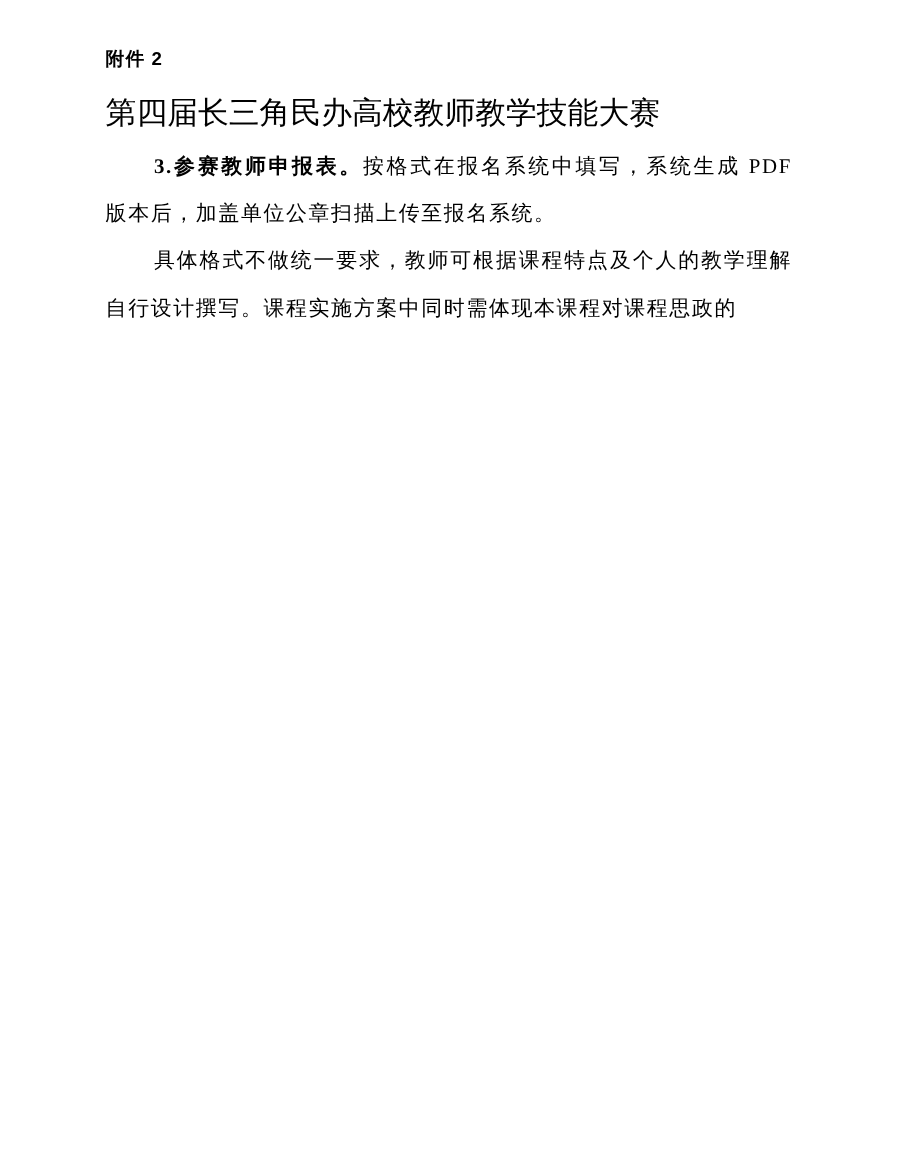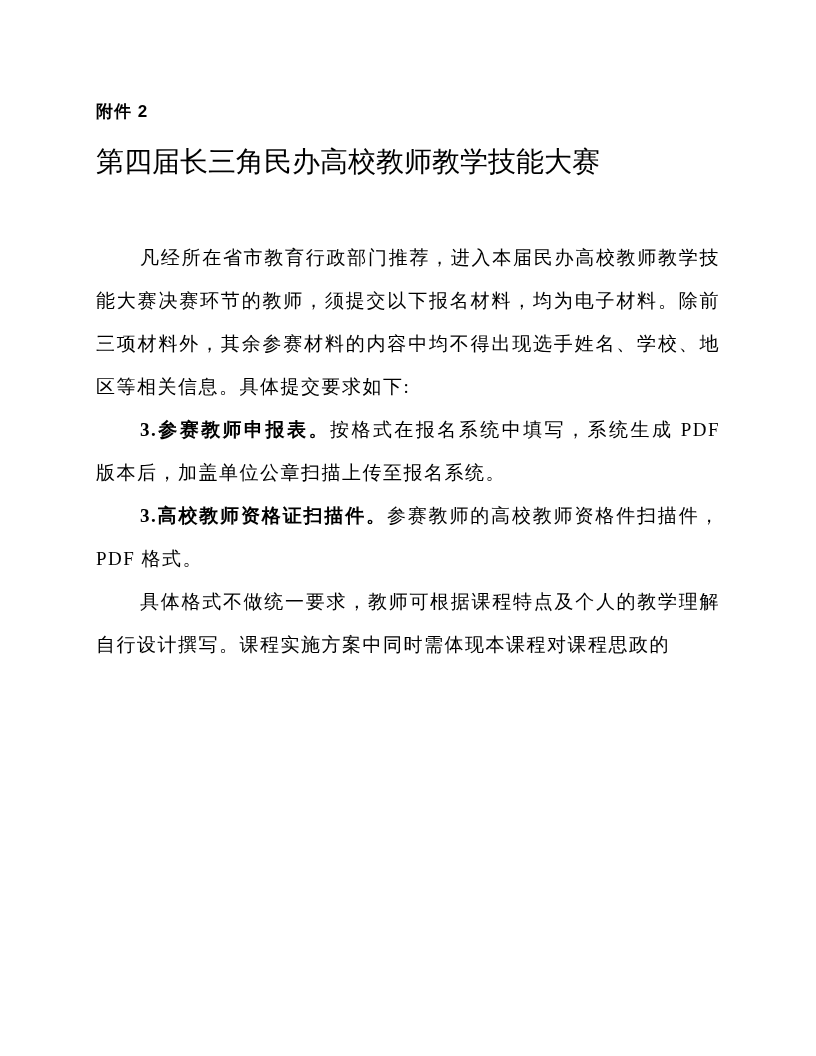--- a/index.html
+++ b/index.html
@@ -7,21 +7,21 @@
     padding: 0;
     background: #ffffff;
   }
   .page {
     position: relative;
     width: 816px;
     height: 1056px;
     background: #ffffff;
     color: #000000;
     box-sizing: border-box;
-    padding: 100px 96px 0 96px;
+    padding: 42px 96px 0 96px;
     overflow: hidden;
     font-family: "Liberation Serif", "DejaVu Serif", serif;
   }
   .attachment {
     font-family: "Liberation Sans", "DejaVu Sans", sans-serif;
     font-size: 17px;
     font-weight: 600;
     line-height: 24px;
     letter-spacing: 1px;
   }
@@ -50,23 +50,21 @@
 <body>
 
 <div class="page">
 
   <div class="attachment">附件 2</div>
 
   <h1 class="doc-title">
     <span class="title-line">第四届长三角民办高校教师教学技能大赛</span>
   </h1>
 
-  <p class="para intro">凡经所在省市教育行政部门推荐，进入本届民办高校教师教学技能大赛决赛环节的教师，须提交以下报名材料，均为电子材料。除前三项材料外，其余参赛材料的内容中均不得出现选手姓名、学校、地区等相关信息。具体提交要求如下:</p>
 
   <p class="para"><b class="item-label">3.参赛教师申报表。</b><span>按格式在报名系统中填写，系统生成 PDF 版本后，加盖单位公章扫描上传至报名系统。</span></p>
 
 
-  <p class="para"><b class="item-label">3.高校教师资格证扫描件。</b><span>参赛教师的高校教师资格件扫描件，PDF 格式。</span></p>
 
 
   <p class="para">具体格式不做统一要求，教师可根据课程特点及个人的教学理解自行设计撰写。课程实施方案中同时需体现本课程对课程思政的</p>
 
 </div>
 
 </body></html>

